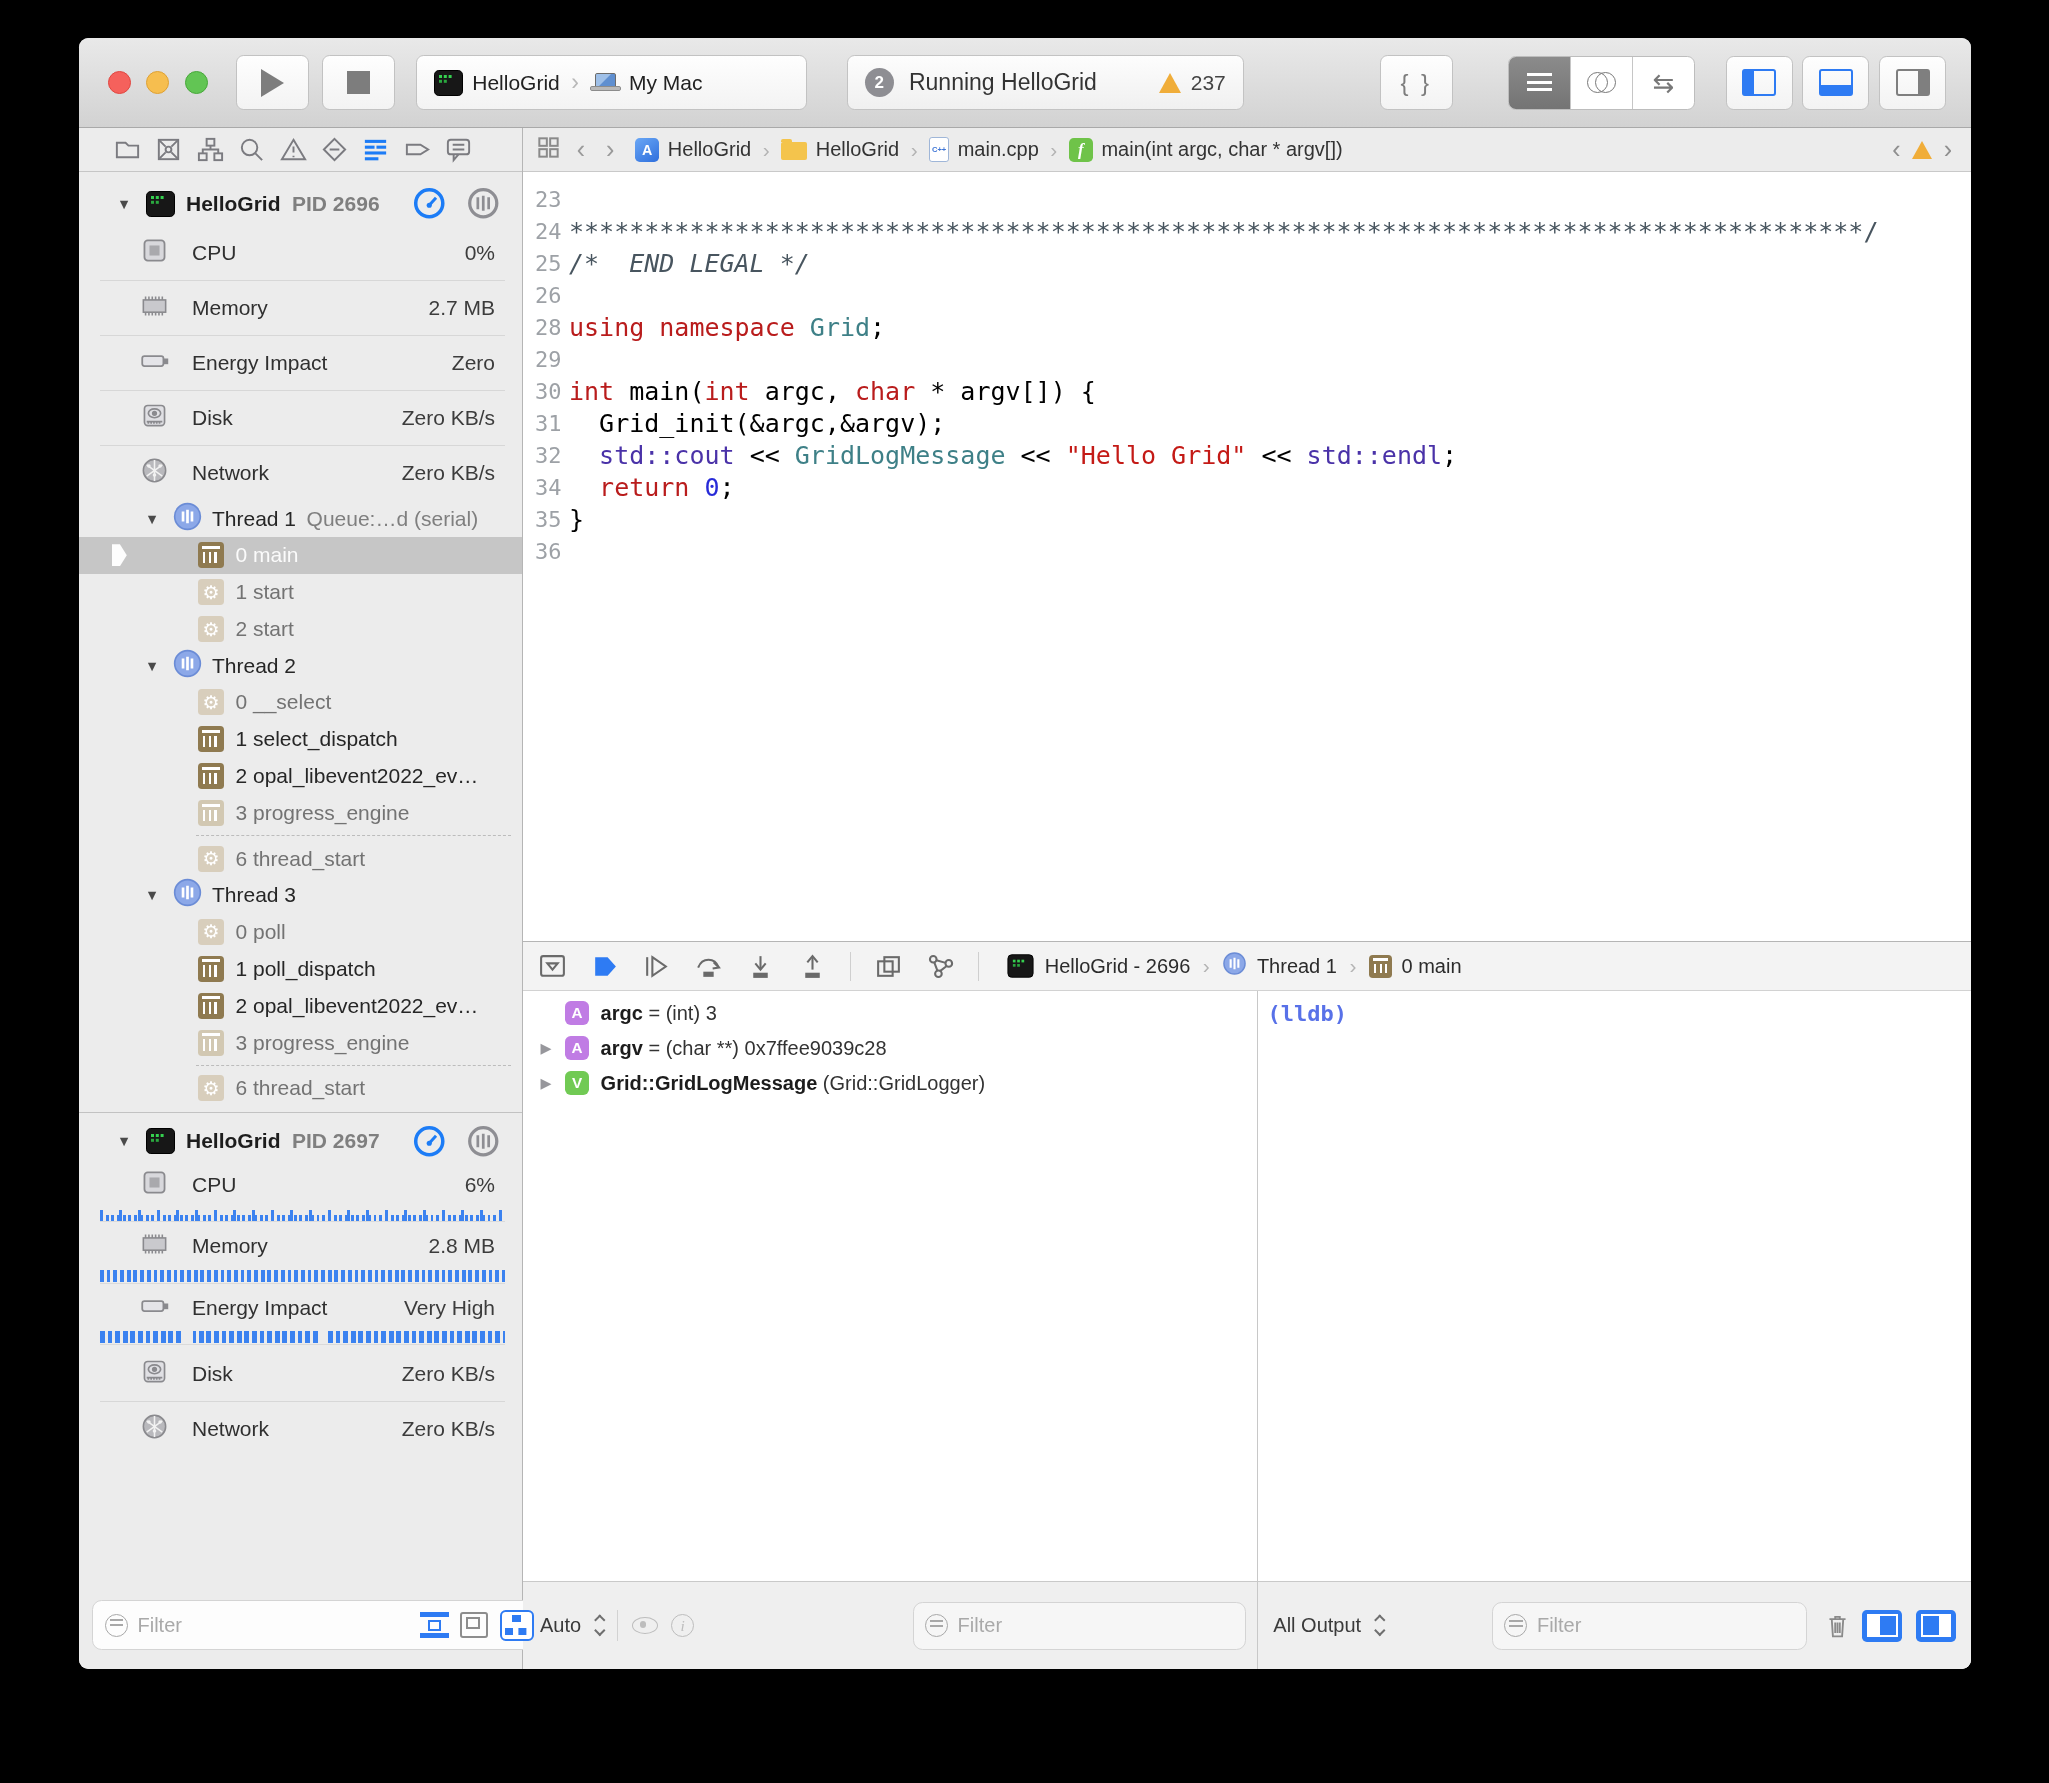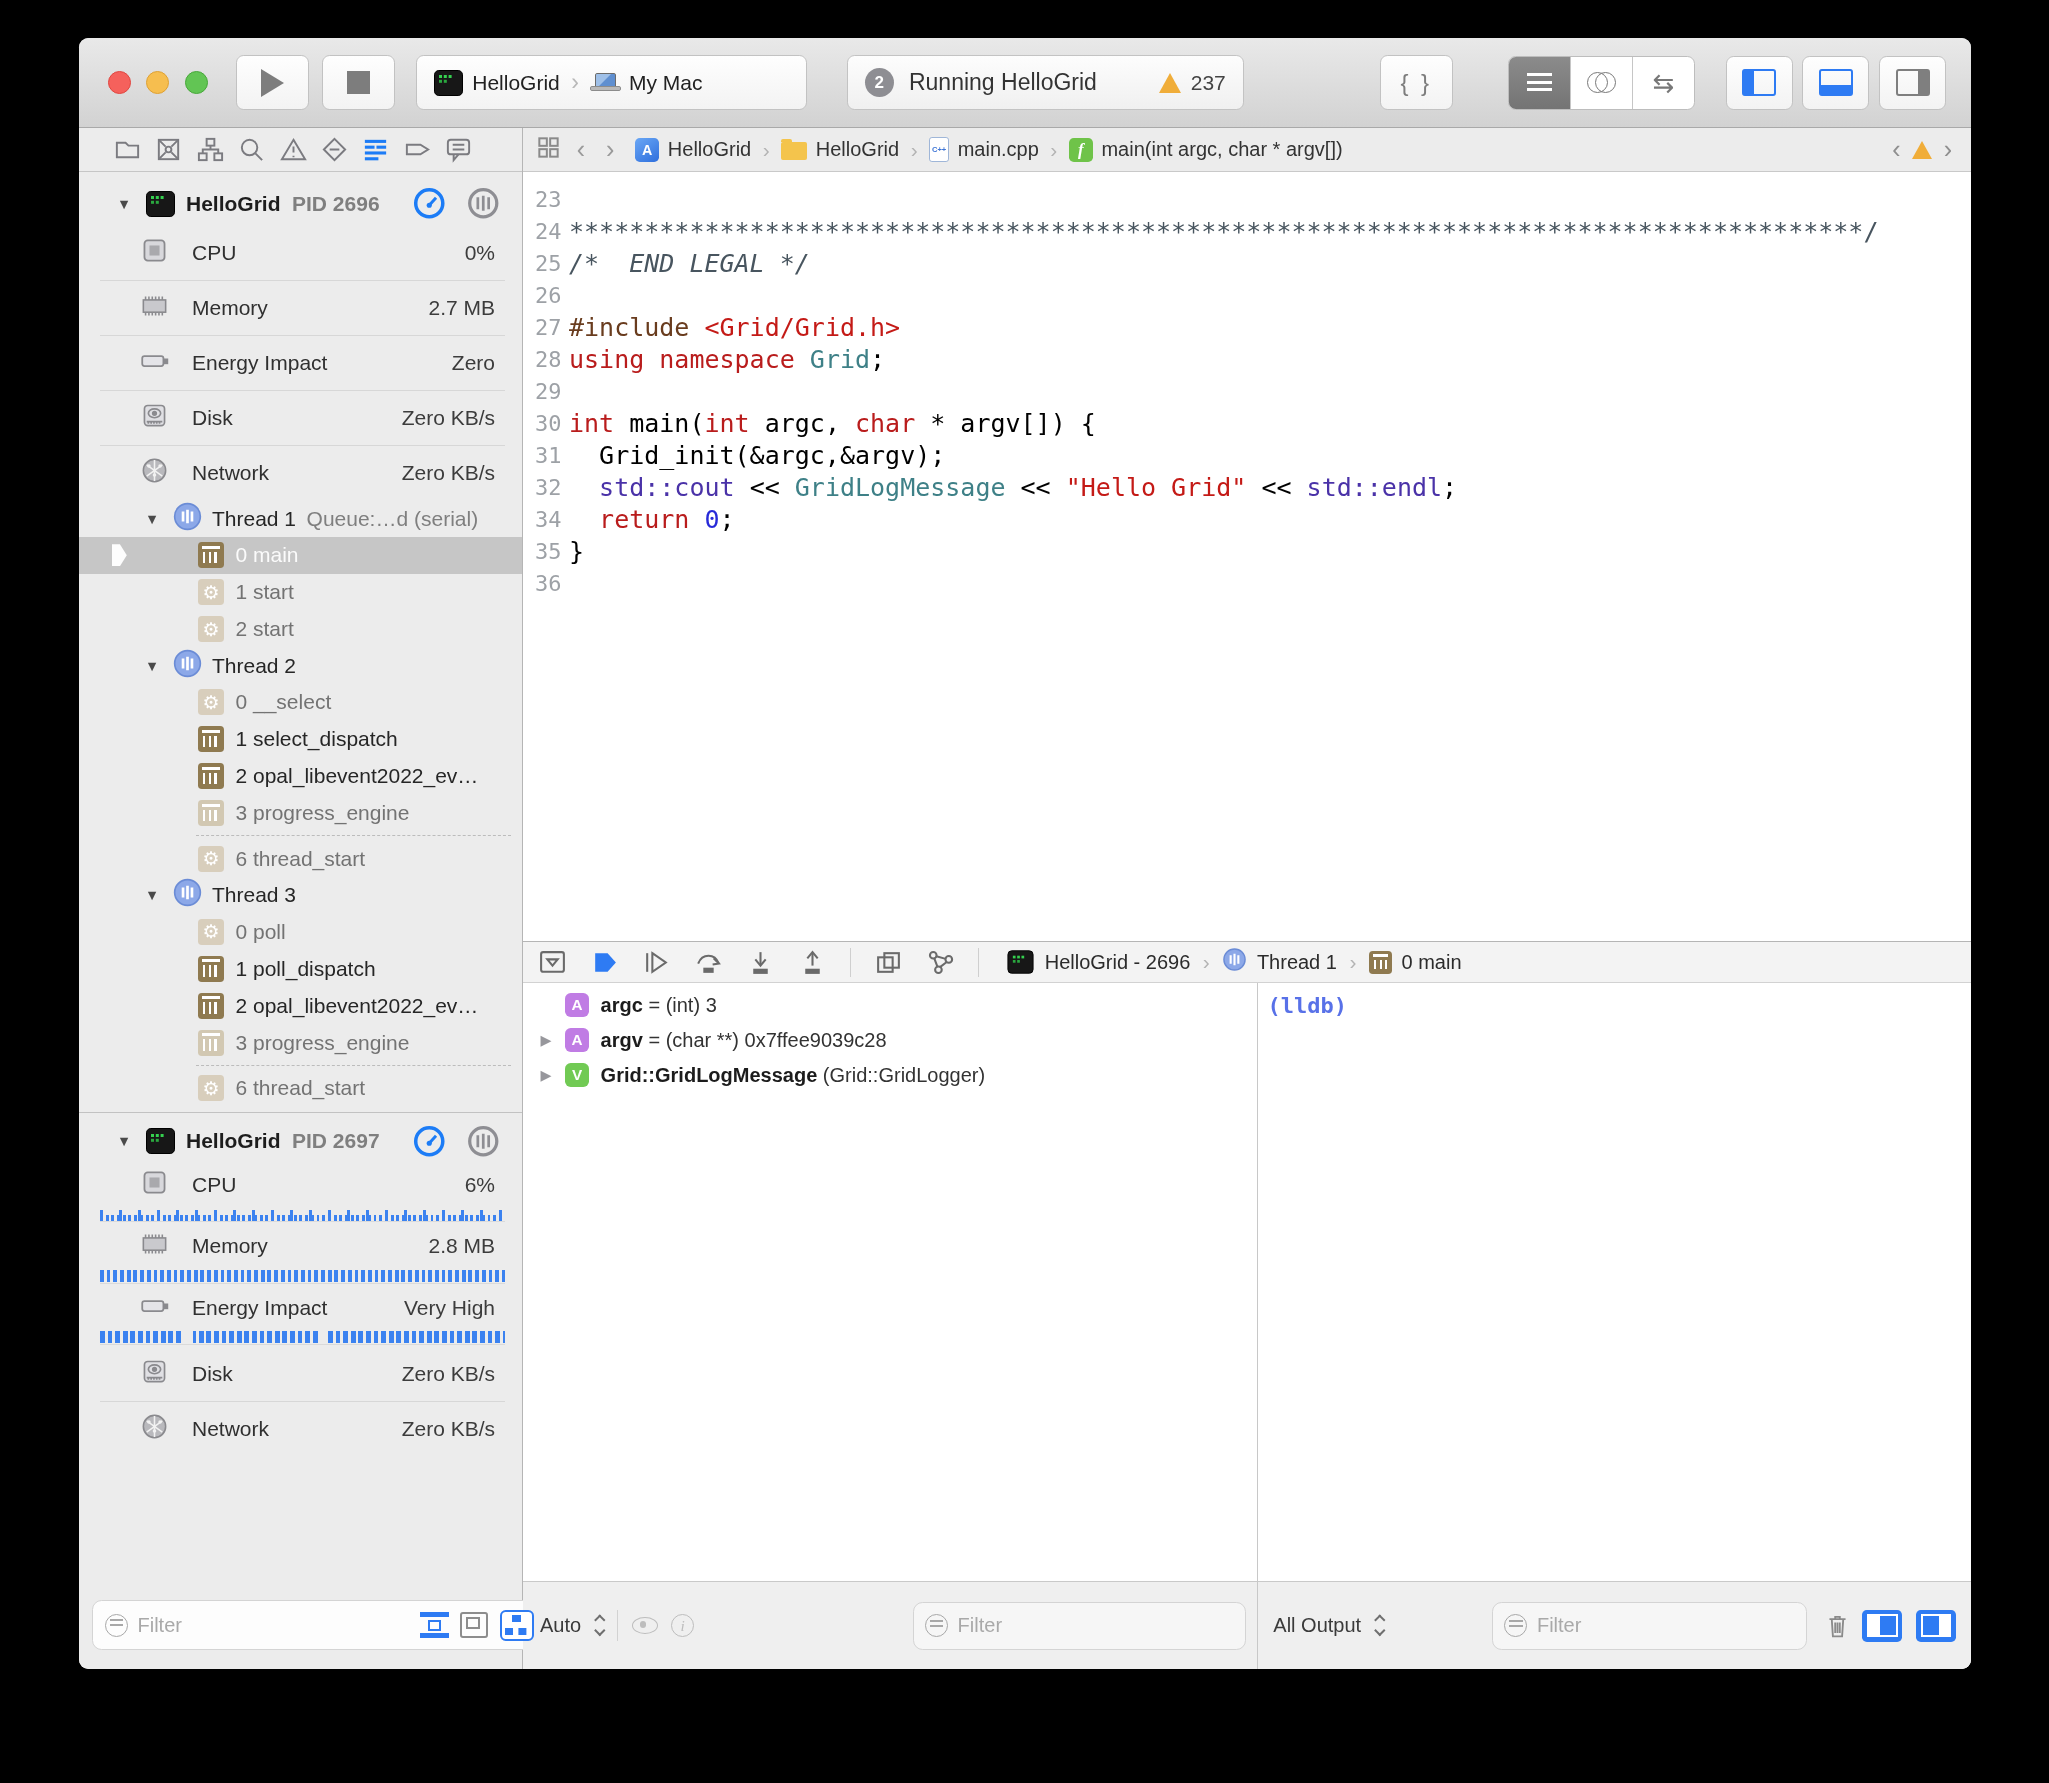--- a/index.html
+++ b/index.html
@@ -145,21 +145,21 @@
               clip-path:polygon(0 0,78% 0,100% 50%,78% 100%,0 100%); }
   .codetext { flex:0 1 auto; min-width:0; }
   .c{color:#48555f;} .ci{color:#48555f;font-style:italic;} .pp{color:#693c1e;} .str{color:#c41a16;}
   .kw{color:#b91c1c;font-weight:normal;} .ty{color:#3e8087;} .std{color:#4a32a8;} .num{color:#272ad8;} .pl{color:#000;}
   .annotation { margin-left:auto; height:32px; background:#b9dcab; display:flex; align-items:center; gap:11.5px;
                 padding:0 15.3px 0 5.7px; min-width:386px; font-family:"Liberation Sans",sans-serif; font-size:21px; color:#13200f; }
   .ann-btn { width:35px; height:25px; background:#e6f2dd; border:1px solid #9cbb8c; border-radius:3.8px;
              display:flex; align-items:center; justify-content:center; color:#6a805f; font-size:18px; flex:none; }
 
   
-  .debugbar { height:42px; flex:none; background:#f3f3f3; border-top:1px solid #b5b5b5; border-bottom:1px solid #d2d2d2;
+  .debugbar { height:50px; flex:none; background:#f3f3f3; border-top:1px solid #b5b5b5; border-bottom:1px solid #d2d2d2;
               display:flex; align-items:center; padding:0 15.3px; gap:23px; font-size:20px; color:#2b2b2b; }
   .dbsep { width:1px; height:29px; background:#cfcfcf; }
   .dbicon { display:flex; }
   .djump { display:flex; align-items:center; gap:9.6px; margin-left:3.8px; min-width:0; }
   .mini-app { transform:scale(.9); }
   .panes { flex:1; display:flex; min-height:0; }
   .vars { width:735px; flex:none; border-right:1px solid #c8c8c8; background:#fff; padding-top:4.8px; }
   .vrow { height:35px; display:flex; align-items:center; gap:11.5px; padding-left:15.3px; font-size:20px; color:#1c1c1c; }
   .vdisc { width:15.3px; color:#97979c; font-size:14.3px; text-align:center; flex:none; }
   .vbadge { width:24px; height:24px; border-radius:5.7px; color:#fff; font-weight:bold; font-size:15.3px;
@@ -562,21 +562,20 @@
           <span class="warn-sm"></span>
           <span>›</span>
         </span>
       </div>
 
       <div class="code" id="code">
           <div class="cl"><span class="gutter">23</span></div>
           <div class="cl"><span class="gutter">24</span><span class="codetext"><span class="c">**************************************************************************************/</span></span></div>
           <div class="cl"><span class="gutter">25</span><span class="codetext"><span class="ci">/*  END LEGAL */</span></span></div>
           <div class="cl"><span class="gutter">26</span><span class="codetext"></span></div>
-          <div class="cl"><span class="gutter">27</span><span class="codetext"><span class="pp">#include </span><span class="str">&lt;Grid/Grid.h&gt;</span></span></div>
           <div class="cl"><span class="gutter">28</span><span class="codetext"><span class="kw">using namespace </span><span class="ty">Grid</span><span class="pl">;</span></span></div>
           <div class="cl"><span class="gutter">29</span><span class="codetext"></span></div>
           <div class="cl"><span class="gutter">30</span><span class="codetext"><span class="kw">int</span><span class="pl"> main(</span><span class="kw">int</span><span class="pl"> argc, </span><span class="kw">char</span><span class="pl"> * argv[]) {</span></span></div>
           <div class="cl"><span class="gutter">31</span><span class="codetext"><span class="pl">  Grid_init(&amp;argc,&amp;argv);</span></span></div>
           <div class="cl"><span class="gutter">32</span><span class="codetext"><span class="pl">  </span><span class="std">std::cout</span><span class="pl"> &lt;&lt; </span><span class="ty">GridLogMessage</span><span class="pl"> &lt;&lt; </span><span class="str">"Hello Grid"</span><span class="pl"> &lt;&lt; </span><span class="std">std::endl</span><span class="pl">;</span></span></div>
           <div class="cl"><span class="gutter">34</span><span class="codetext"><span class="pl">  </span><span class="kw">return </span><span class="num">0</span><span class="pl">;</span></span></div>
           <div class="cl"><span class="gutter">35</span><span class="codetext"><span class="pl">}</span></span></div>
           <div class="cl"><span class="gutter">36</span><span class="codetext"></span></div>
         </div>
 

